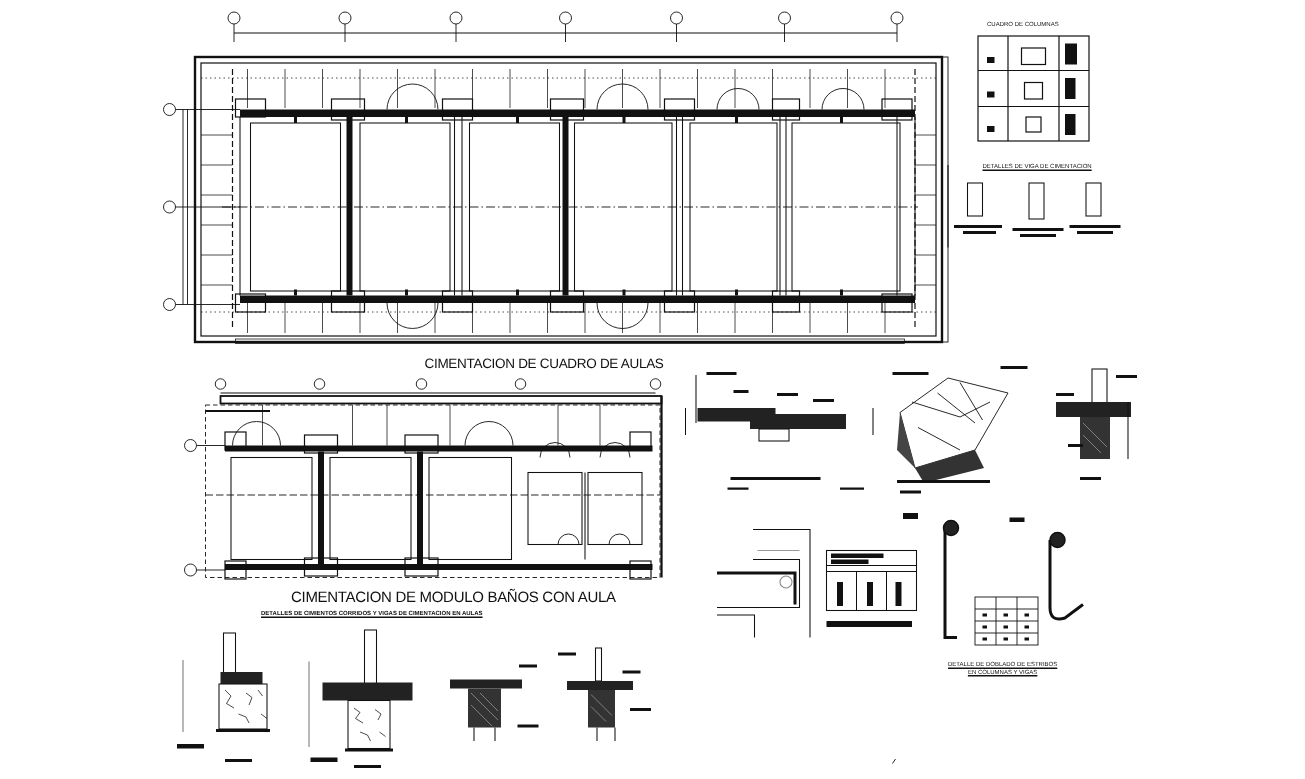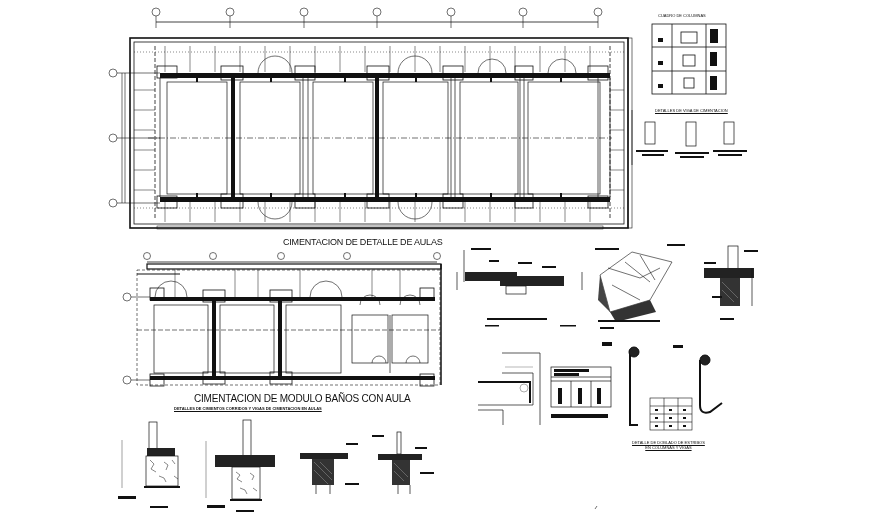--- a/index.html
+++ b/index.html
@@ -353,21 +353,21 @@
       <rect x="655" y="425" width="3" height="2"></rect>
           <rect x="669" y="425" width="3" height="2"></rect>
           <rect x="683" y="425" width="3" height="2"></rect>
     </g>
   </g>
 
   <line x1="595" y1="509" x2="597" y2="506" stroke-width="0.6"></line>
 </svg>
 </div>
 
-<div class="lbl title1">CIMENTACION DE DETALLE DE AULAS</div>
+<div class="lbl title1">CIMENTACION DE CUADRO DE AULAS</div>
 <div class="lbl title2">CIMENTACION DE MODULO BAÑOS CON AULA</div>
 <div class="lbl sub1">DETALLES DE CIMIENTOS CORRIDOS Y VIGAS DE CIMENTACION EN AULAS</div>
 <div class="lbl tbl-title">CUADRO DE COLUMNAS</div>
 <div class="lbl vigas-title">DETALLES DE VIGA DE CIMENTACION</div>
 <div class="lbl estr-title">
   <div>DETALLE DE DOBLADO DE ESTRIBOS</div>
   <div>EN COLUMNAS Y VIGAS</div>
 </div>
 
 </body></html>

